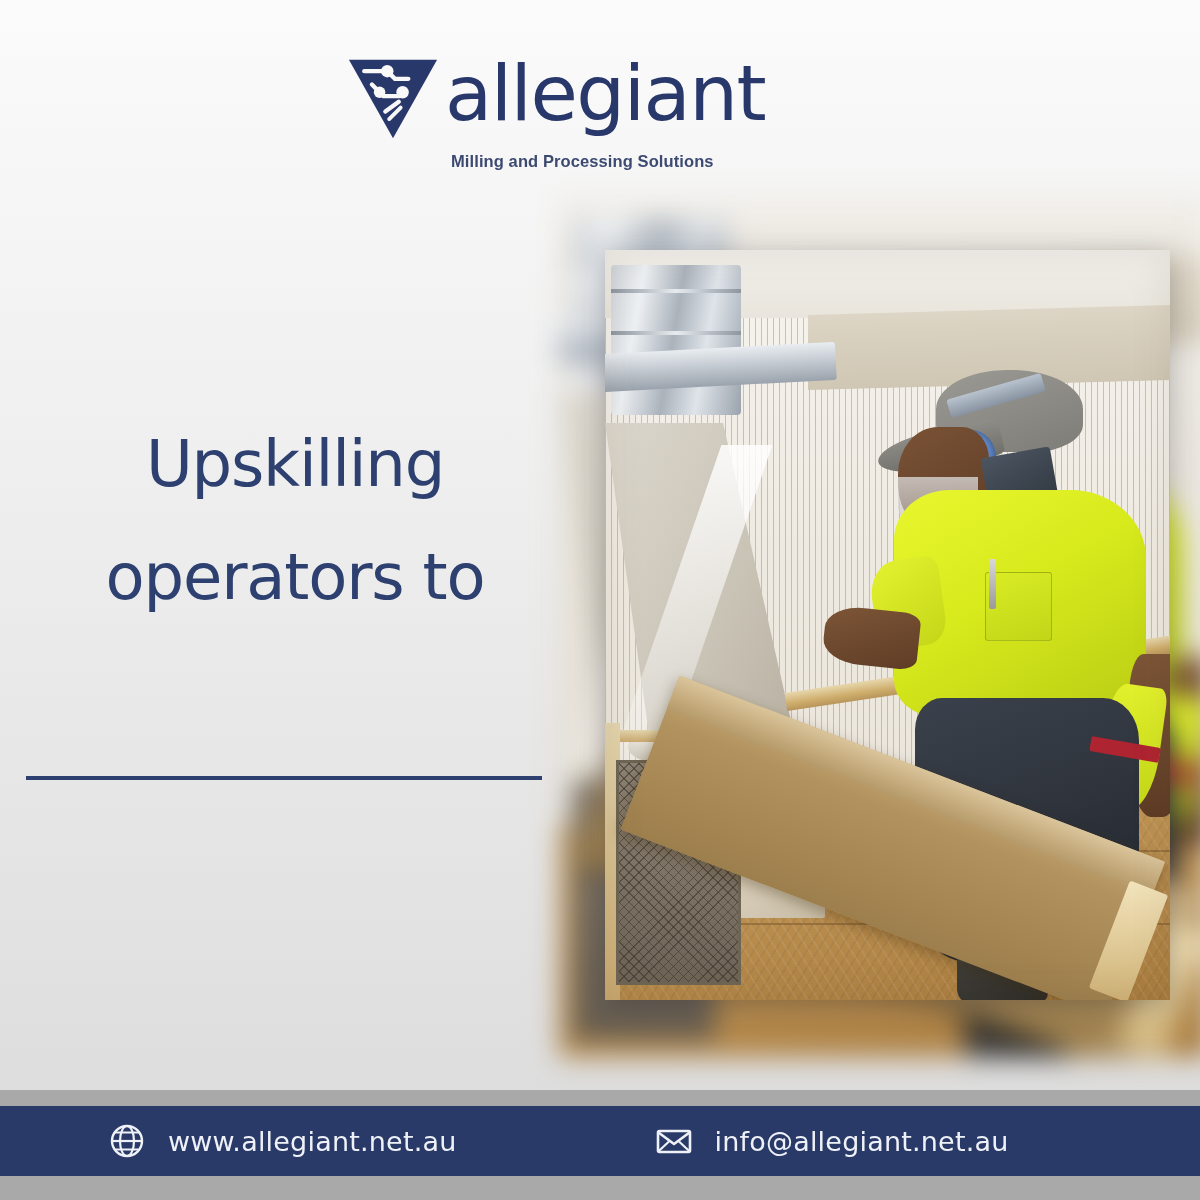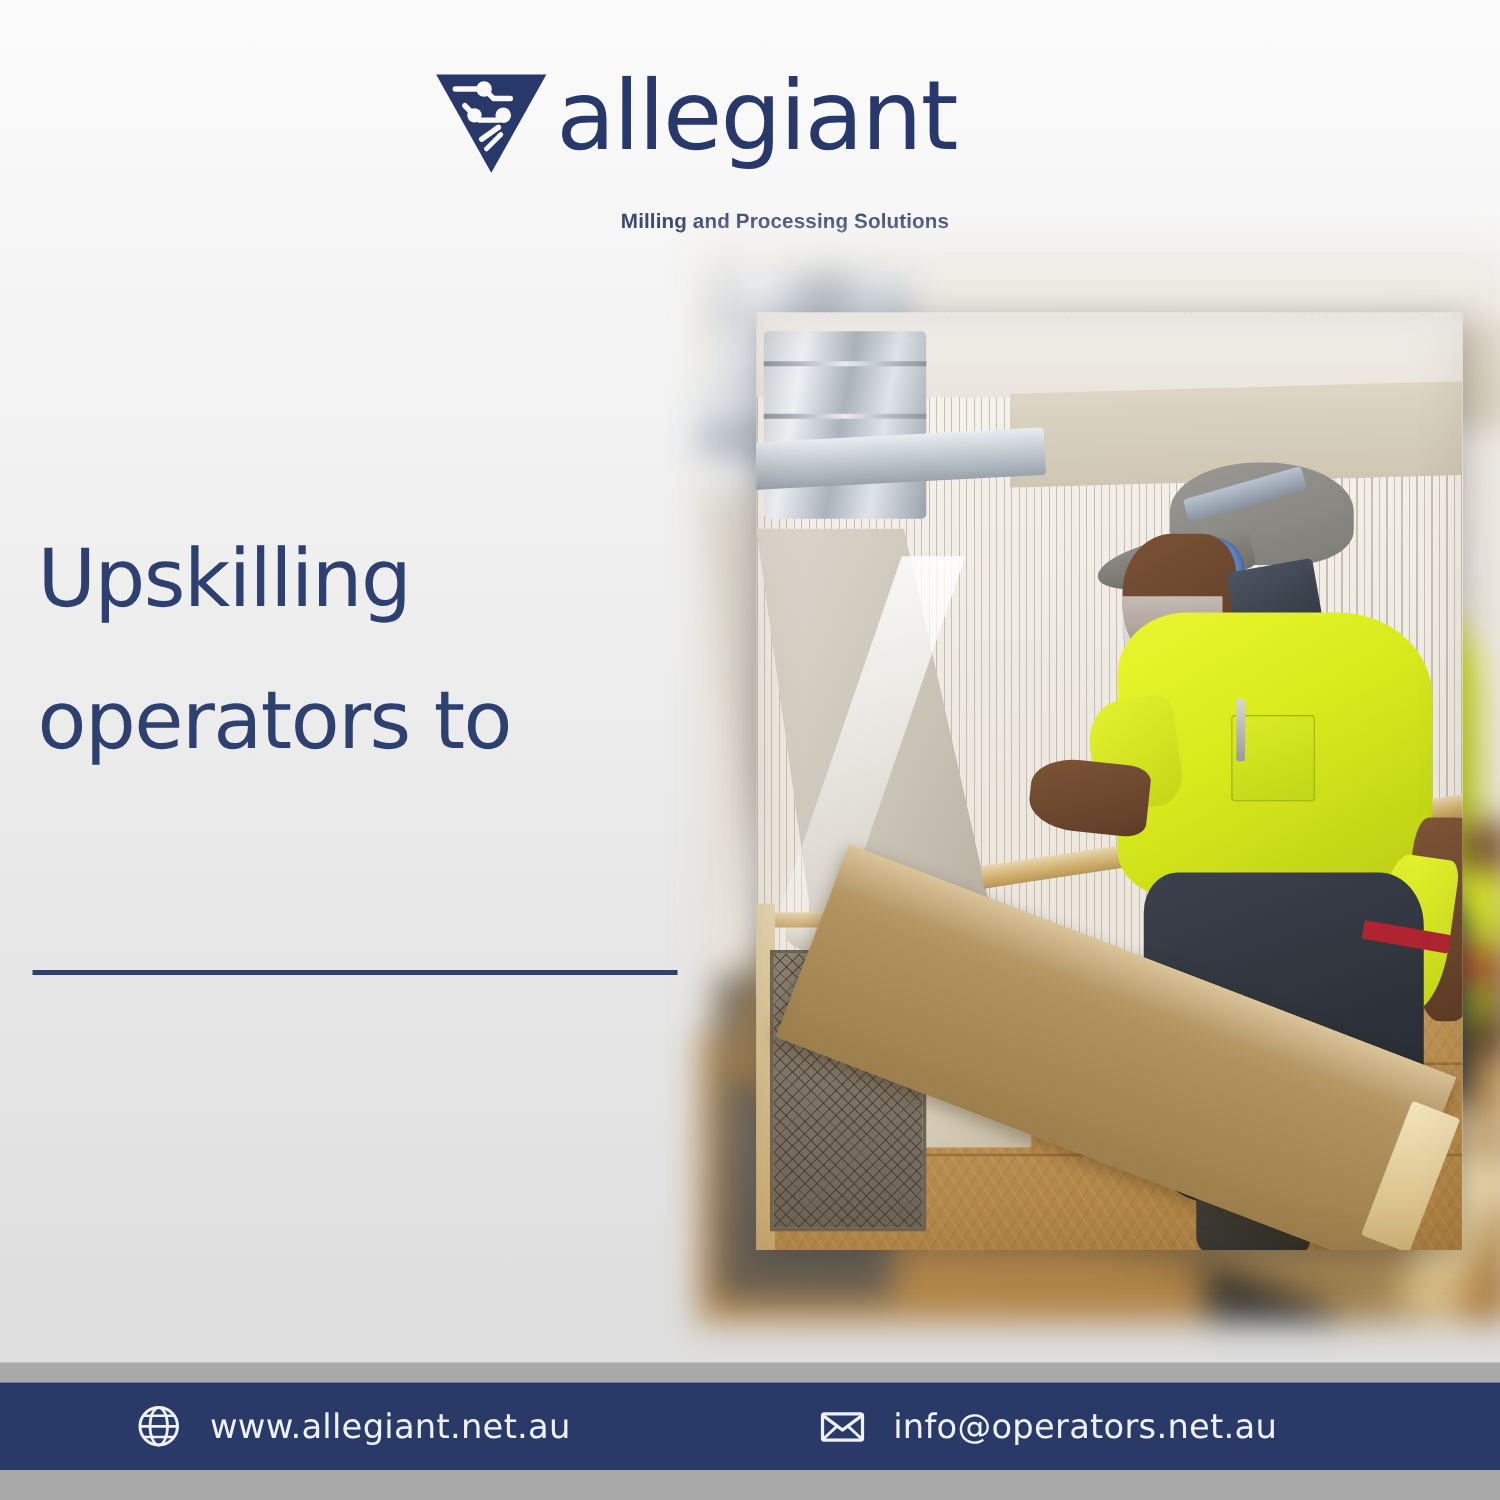--- a/index.html
+++ b/index.html
@@ -31,23 +31,23 @@
     font-weight:400;
     letter-spacing:-1.5px;
     color:#29386b;
     line-height:1;
     margin-left:4px;
     position:relative;
     top:3px;
   }
   .logo-tag{
     position:absolute;
-    left:106px; top:116px;
+    left:106px; top:100px;
     width:354px;
-    text-align:center;
+    text-align:left;
     font-family:"Liberation Sans", sans-serif;
     font-size:16.5px;
     font-weight:700;
     letter-spacing:.1px;
     color:#3c4a72;
     white-space:nowrap;
   }
 
   
   .photo-stack{
@@ -362,20 +362,21 @@
     content:""; position:absolute; inset:0;
     box-shadow:inset 0 0 40px rgba(90,75,50,.12);
     pointer-events:none;
   }
 
   
   .headline{
     position:absolute;
     left:30px; top:408px;
     width:530px;
+    text-align:center;
   }
   .headline-line{
     font-family:"DejaVu Sans", sans-serif;
     font-size:64px;
     font-weight:400;
     line-height:113px;
     letter-spacing:-1.2px;
     color:#2d406f;
     white-space:nowrap;
   }
@@ -591,19 +592,19 @@
 
     <div class="contact mail">
       <span class="contact-icon">
         <svg width="38" height="38" viewBox="0 0 38 38">
           <rect x="3" y="9" width="32" height="21" rx="1.5" fill="none" stroke="#eef1f7" stroke-width="2.6"></rect>
           <path d="M3.5 10.5 L19 22 L34.5 10.5" fill="none" stroke="#eef1f7" stroke-width="2.6" stroke-linejoin="round"></path>
           <path d="M3.8 29 L14 19.5" fill="none" stroke="#eef1f7" stroke-width="2.2"></path>
           <path d="M34.2 29 L24 19.5" fill="none" stroke="#eef1f7" stroke-width="2.2"></path>
         </svg>
       </span>
-      <span>info@operators.net.au</span>
+      <span>info@allegiant.net.au</span>
     </div>
 
   </div>
   <div class="footer-gap-bottom"></div>
 
 </div>
 
 </body></html>

